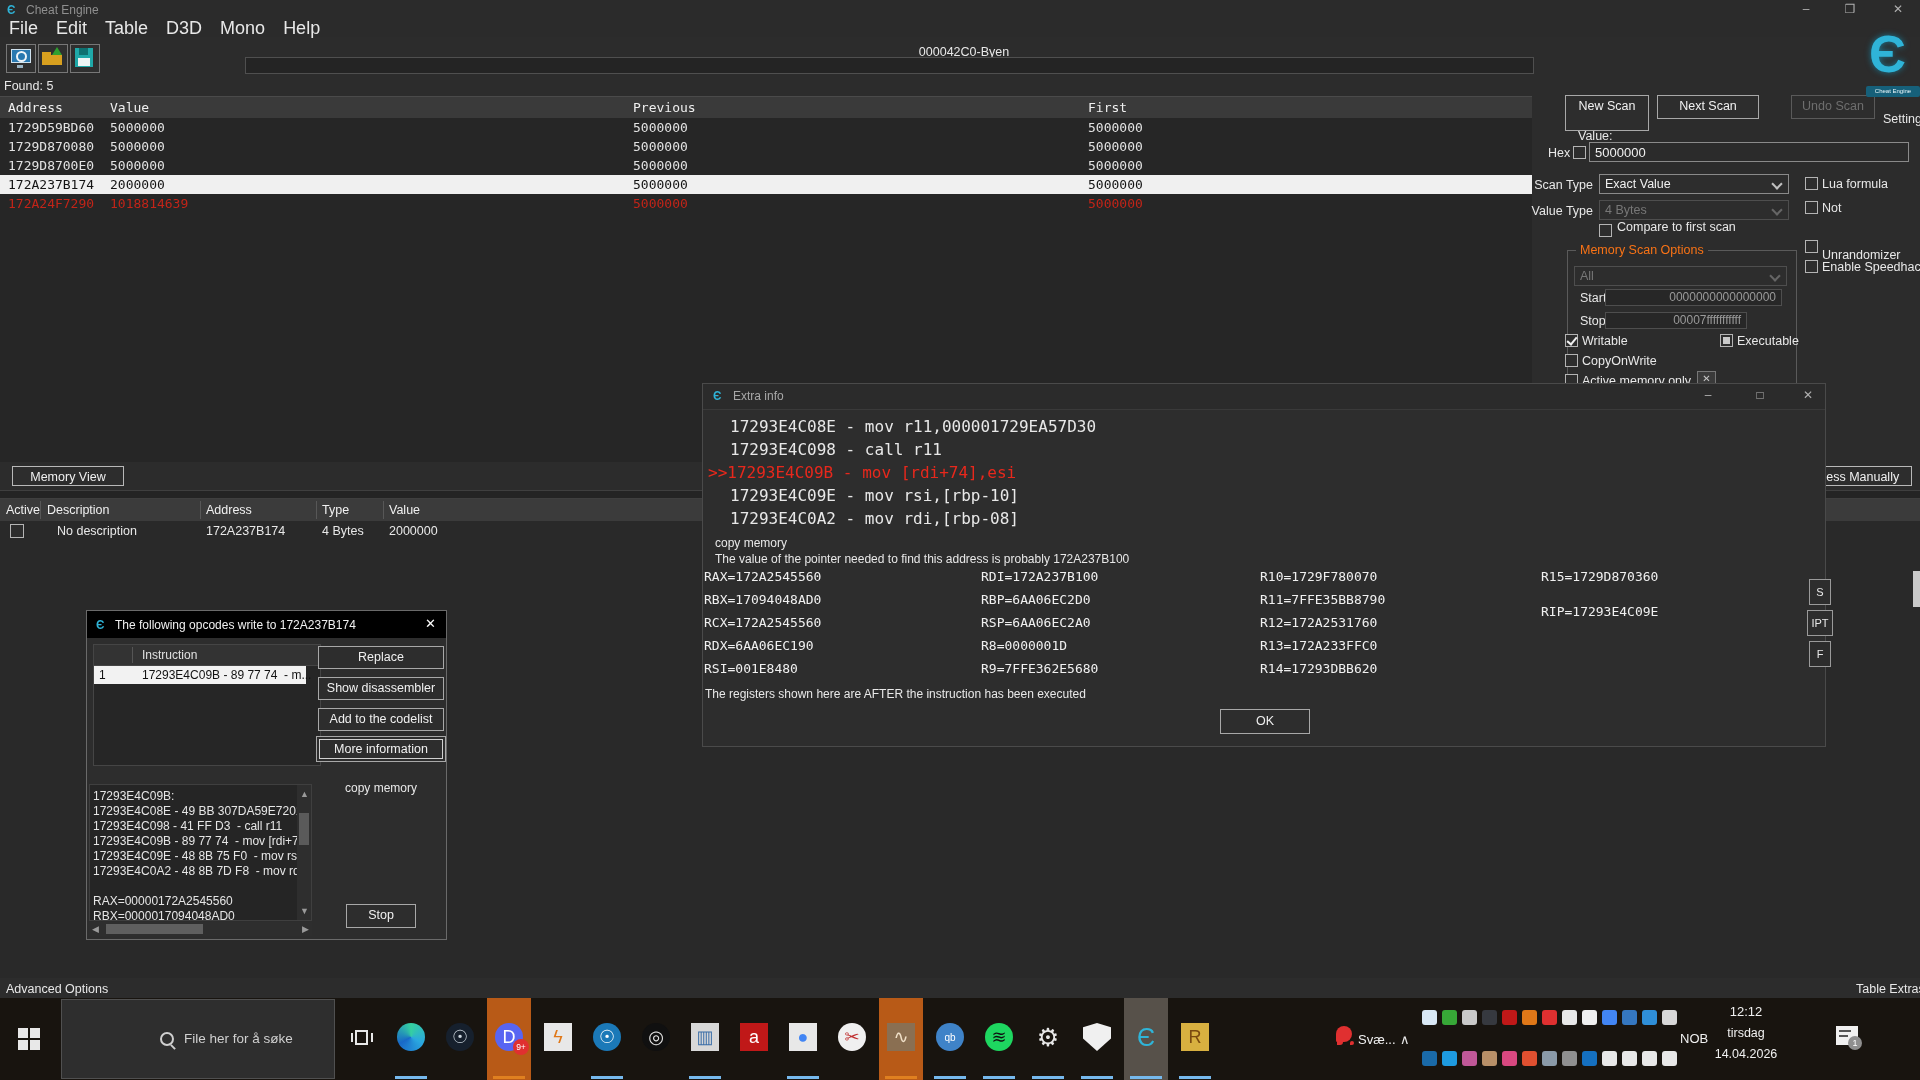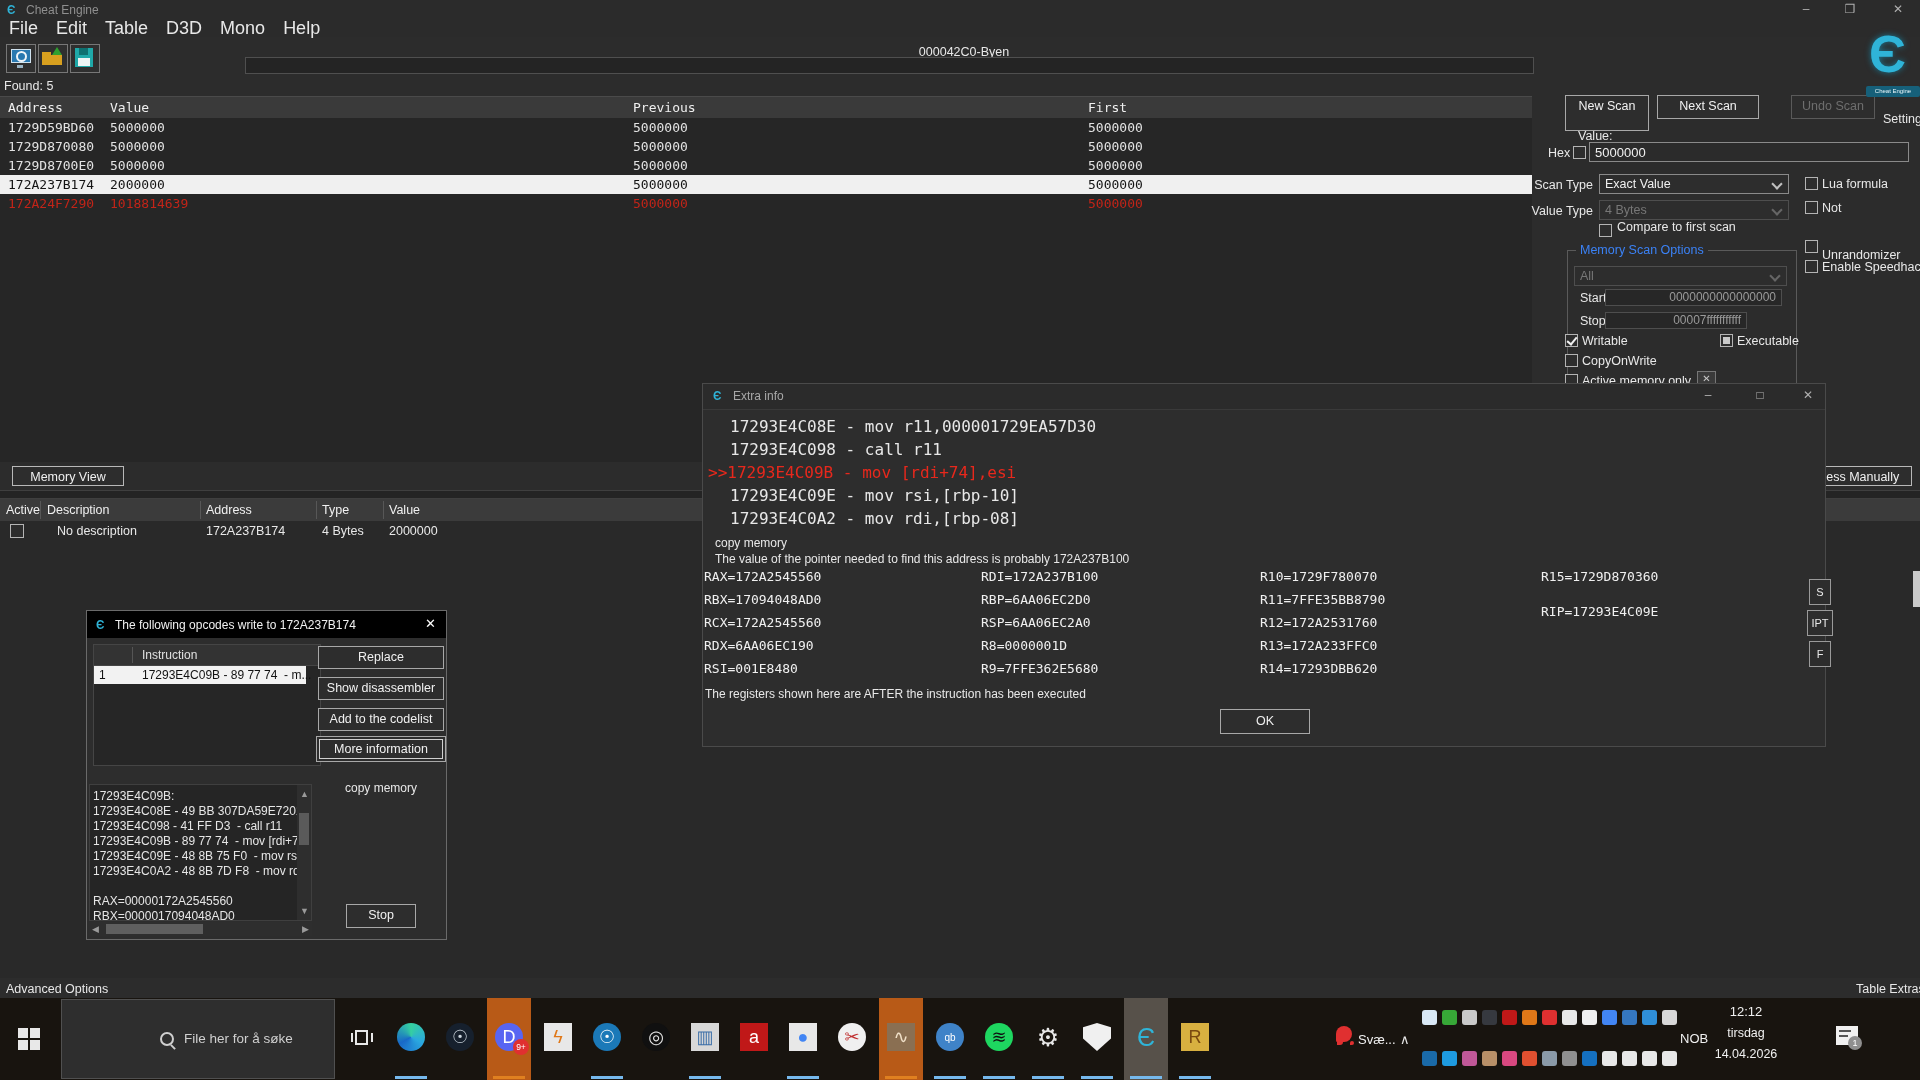--- a/index.html
+++ b/index.html
@@ -1,19 +1,19 @@
 <!DOCTYPE html>
 <html><head>
 <meta charset="utf-8">
 <style>
   html,body{margin:0;padding:0;width:1920px;height:1080px;overflow:hidden;background:#2c2c2c;
     font-family:"Liberation Sans",sans-serif;}
   .abs{position:absolute;}
   .txt{color:#e8e8e8;font-size:12.5px;white-space:pre;}
-  .dim{color:#3b82f6;}
+  .dim{color:#f97316;}
   
   .titlebar{left:0;top:0;width:1920px;height:20px;background:#2b2b2b;}
   .menubar{left:0;top:20px;width:1920px;height:17px;background:#2b2b2b;display:flex;align-items:center;}
   .menu-item{padding:0 9px;font-size:18px;color:#e8e8e8;}
   .winbtn{width:22px;height:16px;text-align:center;color:#b0b0b0;font-size:12px;line-height:15px;}
   
   .btn{border:1px solid #a8a8a8;background:#2d2d2d;color:#f0f0f0;text-align:center;
        font-size:12.5px;line-height:21px;box-sizing:border-box;}
   .btn.disabled{color:#6e6e6e;border-color:#5a5a5a;}
   .btn.focusring{outline:1px solid #cfcfcf;outline-offset:-4px;}

